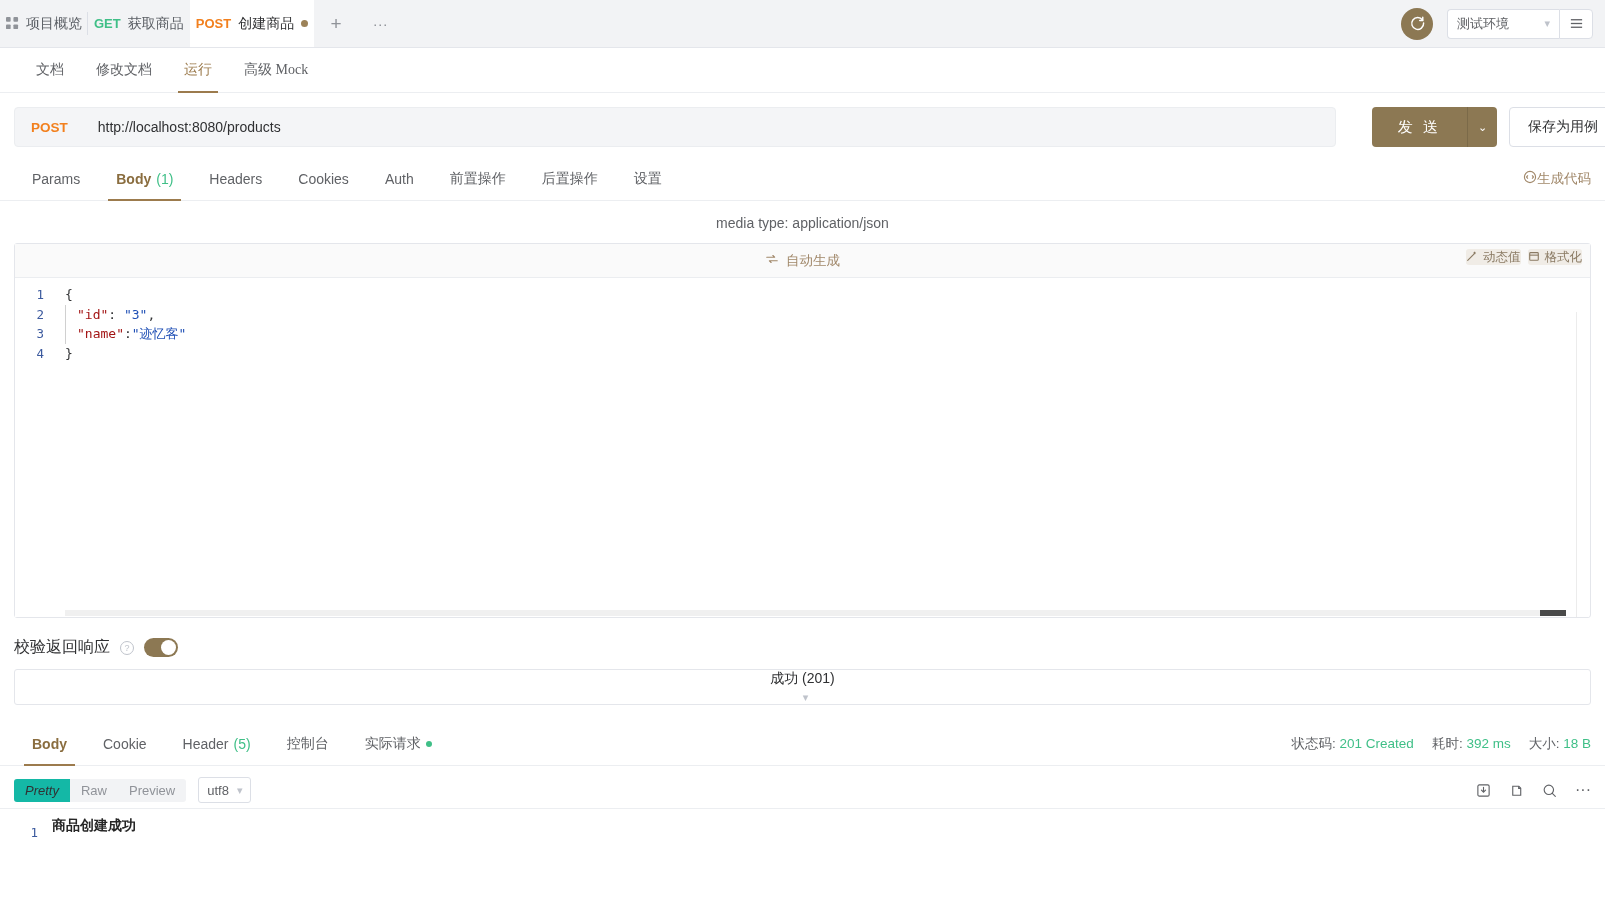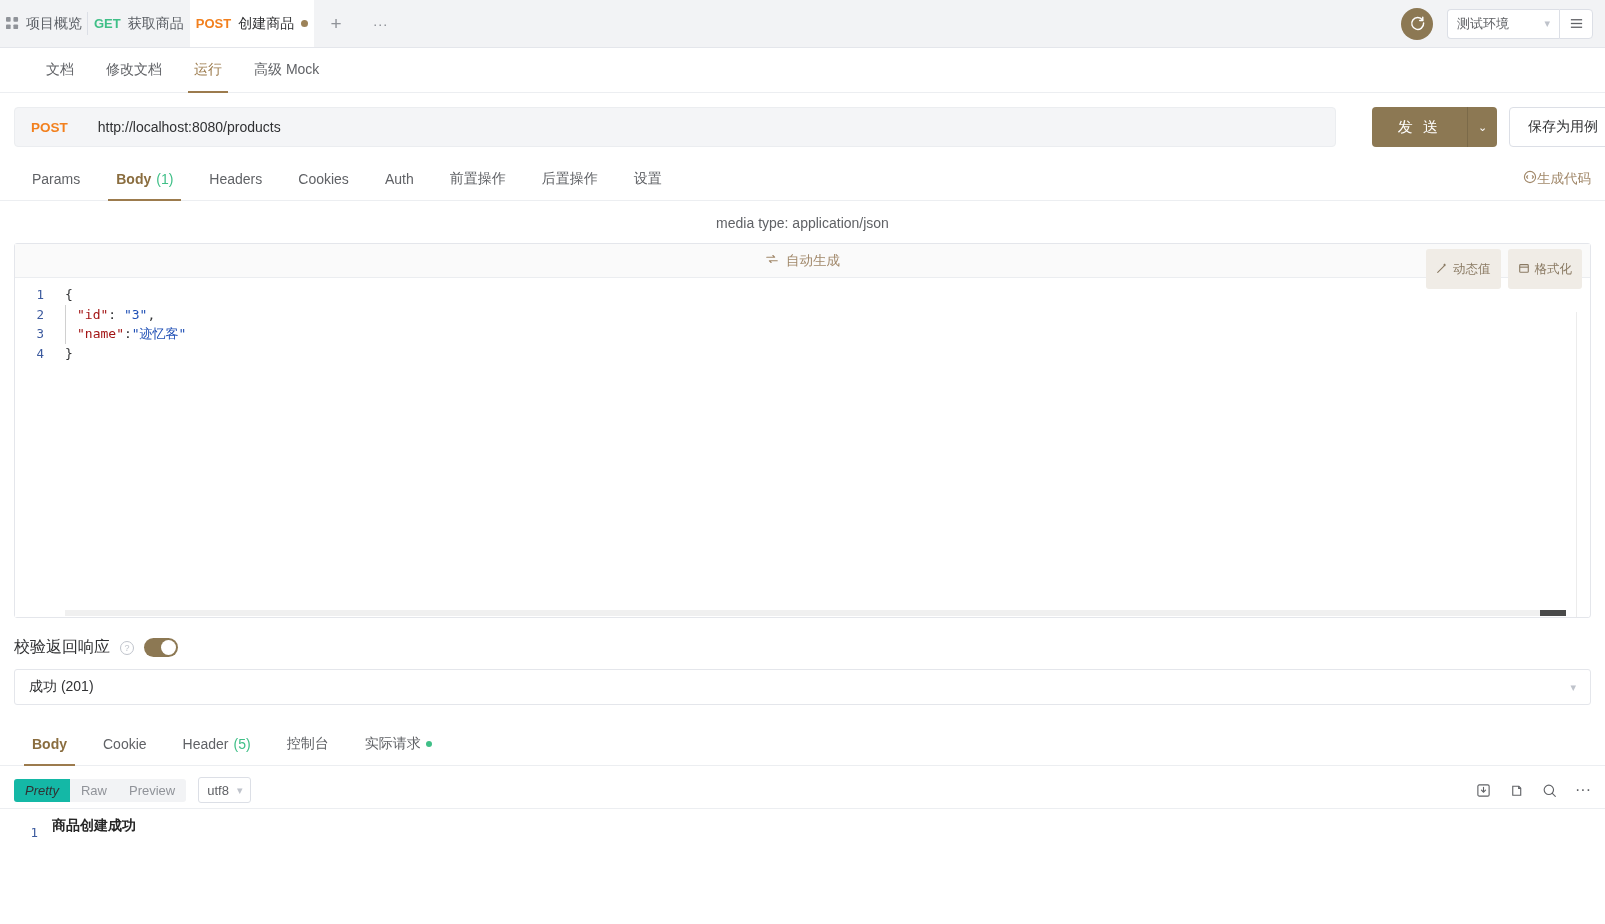--- a/index.html
+++ b/index.html
@@ -66,23 +66,24 @@
     height: 30px; width: 34px;
     border: 1px solid #dcdfe6; border-radius: 0 4px 4px 0;
     background:#fff; display:flex; align-items:center; justify-content:center;
     cursor: pointer; color:#606266;
   }
   .chev { color:#bfc3cb; font-size: 11px; margin-left: 6px; }
 
   
   .subnav {
     height: 45px; display:flex; align-items:stretch;
-    padding-left: 30px;
+    padding-left: 20px;
     border-bottom: 1px solid #eceef1;
     background:#fff;
+    font-family:Liberation Serif, serif;
   }
   .snav {
     padding: 0 16px; display:flex; align-items:center;
     font-size: 14px; color:#606266; cursor:pointer;
     position:relative;
   }
   .snav.active { color:#9c7b4d; }
   .snav.active::after {
     content:''; position:absolute; left:10px; right:10px; bottom:-1px;
     height:2px; background:#9c7b4d;
@@ -153,22 +154,22 @@
   .editor-toolbar {
     height: 34px; background:#fafafa; border-bottom:1px solid #ebedf0;
     display:flex; align-items:center; position:relative;
   }
   .autogen {
     margin: 0 auto; display:flex; align-items:center; gap:7px;
     font-size:13.5px; color:#a1886a; cursor:pointer;
   }
   .tbtns { position:absolute; right:8px; top:5px; display:flex; gap:7px; }
   .pill {
-    height:40px; border-radius:3px; background:#f0ecE6;
-    display:flex; align-items:center; gap:5px; padding: 0 10px;
+    height:16px; border-radius:3px; background:#f0ecE6;
+    display:flex; align-items:center; gap:5px; padding: 0 0;
     font-size:12.5px; color:#8a7a63; cursor:pointer;
   }
   .code-area { flex:1; display:flex; position:relative; overflow:hidden; }
   .gutter {
     width: 40px; padding-top: 7px; text-align:right;
     font-family: "DejaVu Sans Mono", monospace; font-size:12.5px;
     color:#3c5a9e; background:#fff; user-select:none;
   }
   .gutter div { height:19.5px; line-height:19.5px; padding-right:11px; }
   .codelines {
@@ -209,21 +210,21 @@
     background:#8c7853; position:relative; cursor:pointer;
   }
   .switch i {
     position:absolute; top:2px; right:2px; width:15px; height:15px;
     border-radius:50%; background:#fff;
   }
   .resp-select {
     margin: 0 14px; height: 36px;
     border:1px solid #e4e6eb; border-radius:3px; background:#fff;
     display:flex; align-items:center; justify-content:space-between;
-    padding: 0 14px; font-size:14px; color:#303133; cursor:pointer;
+    padding: 0 14px; font-size:14px; color:#303133; cursor:pointer;flex-direction:column;
   }
 
   
   .resptabs {
     height: 44px; margin-top: 17px; display:flex; align-items:stretch;
     padding-left: 14px; border-bottom:1px solid #eceef1;
   }
   .resptabs .rtab.active { color:#8a6d3f; }
   .resp-meta {
     margin-left:auto; padding-right:14px; display:flex; align-items:center;
@@ -457,20 +458,34 @@
     <span class="cnt-green">(5)</span>
   </div>
   <div class="rtab">
       <span>控制台</span>
     </div>
   <div class="rtab">
     <span>实际请求</span>
     <span class="green-dot"></span>
   </div>
 
+  <div class="resp-meta">
+    <span>
+      <span>状态码:</span>
+      <b>201 Created</b>
+    </span>
+    <span>
+      <span>耗时:</span>
+      <b>392 ms</b>
+    </span>
+    <span>
+      <span>大小:</span>
+      <b>18 B</b>
+    </span>
+  </div>
 </div>
 
 <div class="rb-toolbar">
   <div class="segmented">
     <span class="on">Pretty</span>
     <span>Raw</span>
     <span>Preview</span>
   </div>
   <div class="enc-select">
     <span>utf8</span>

